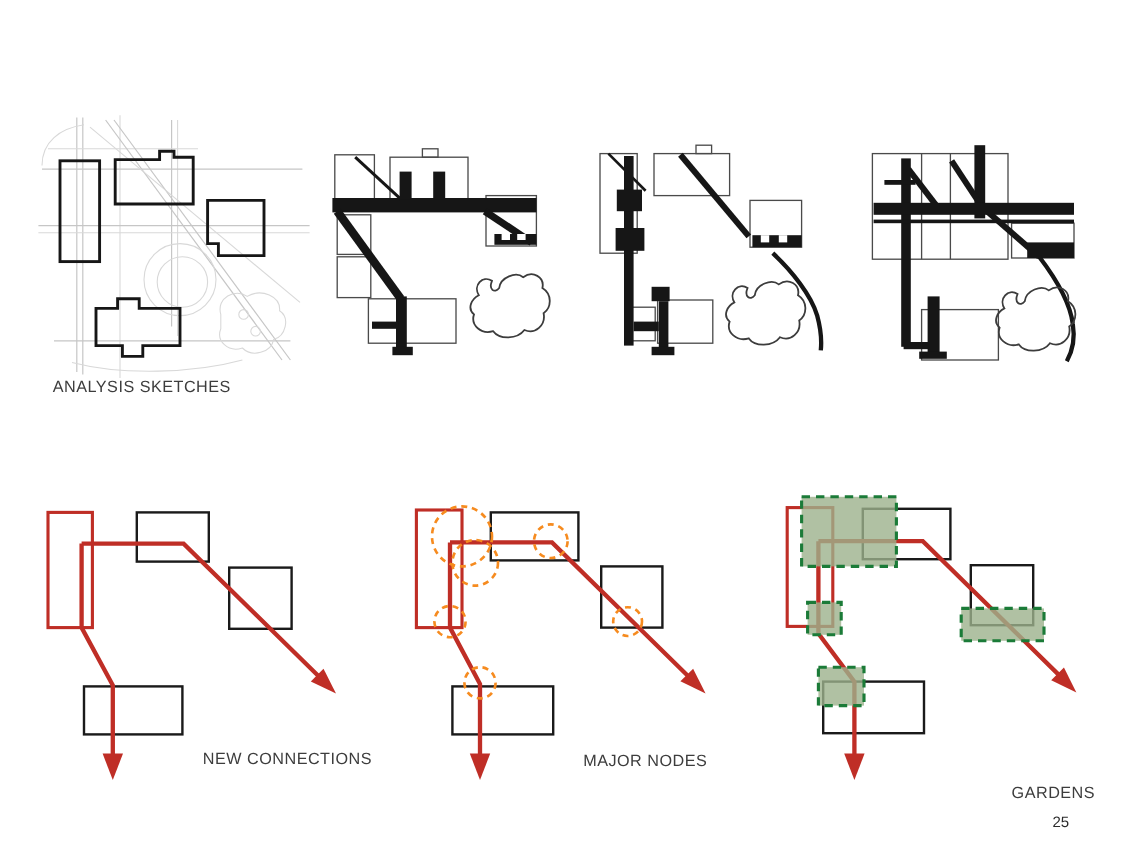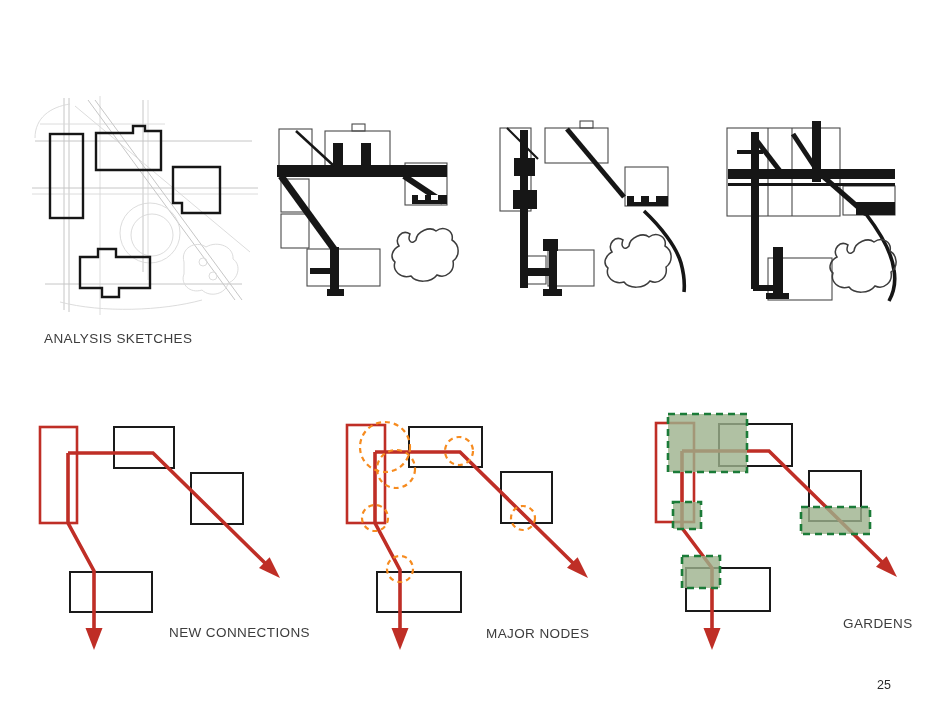--- a/index.html
+++ b/index.html
@@ -192,19 +192,19 @@
     <polygon class="red-head" points="712,650 703.5,628 720.5,628"></polygon>
     <g>
       <rect class="garden" x="668" y="414" width="79" height="58"></rect>
       <rect class="garden" x="673" y="502" width="28" height="27"></rect>
       <rect class="garden" x="801" y="507" width="69" height="27"></rect>
       <rect class="garden" x="682" y="556" width="38" height="32"></rect>
     </g>
   </g>
 </svg>
 
-<div class="caption" style="left:44px;top:332px">ANALYSIS SKETCHES</div>
+<div class="caption" style="left:44px;top:316px">ANALYSIS SKETCHES</div>
 <div class="caption" style="left:169px;top:626px">NEW CONNECTIONS</div>
 <div class="caption" style="left:486px;top:627px">MAJOR NODES</div>
-<div class="caption" style="left:843px;top:617px">GARDENS</div>
+<div class="caption" style="left:843px;top:654px">GARDENS</div>
 <div class="page-number" style="left:877px;top:679px">25</div>
 
 </div>
 
 </body></html>

